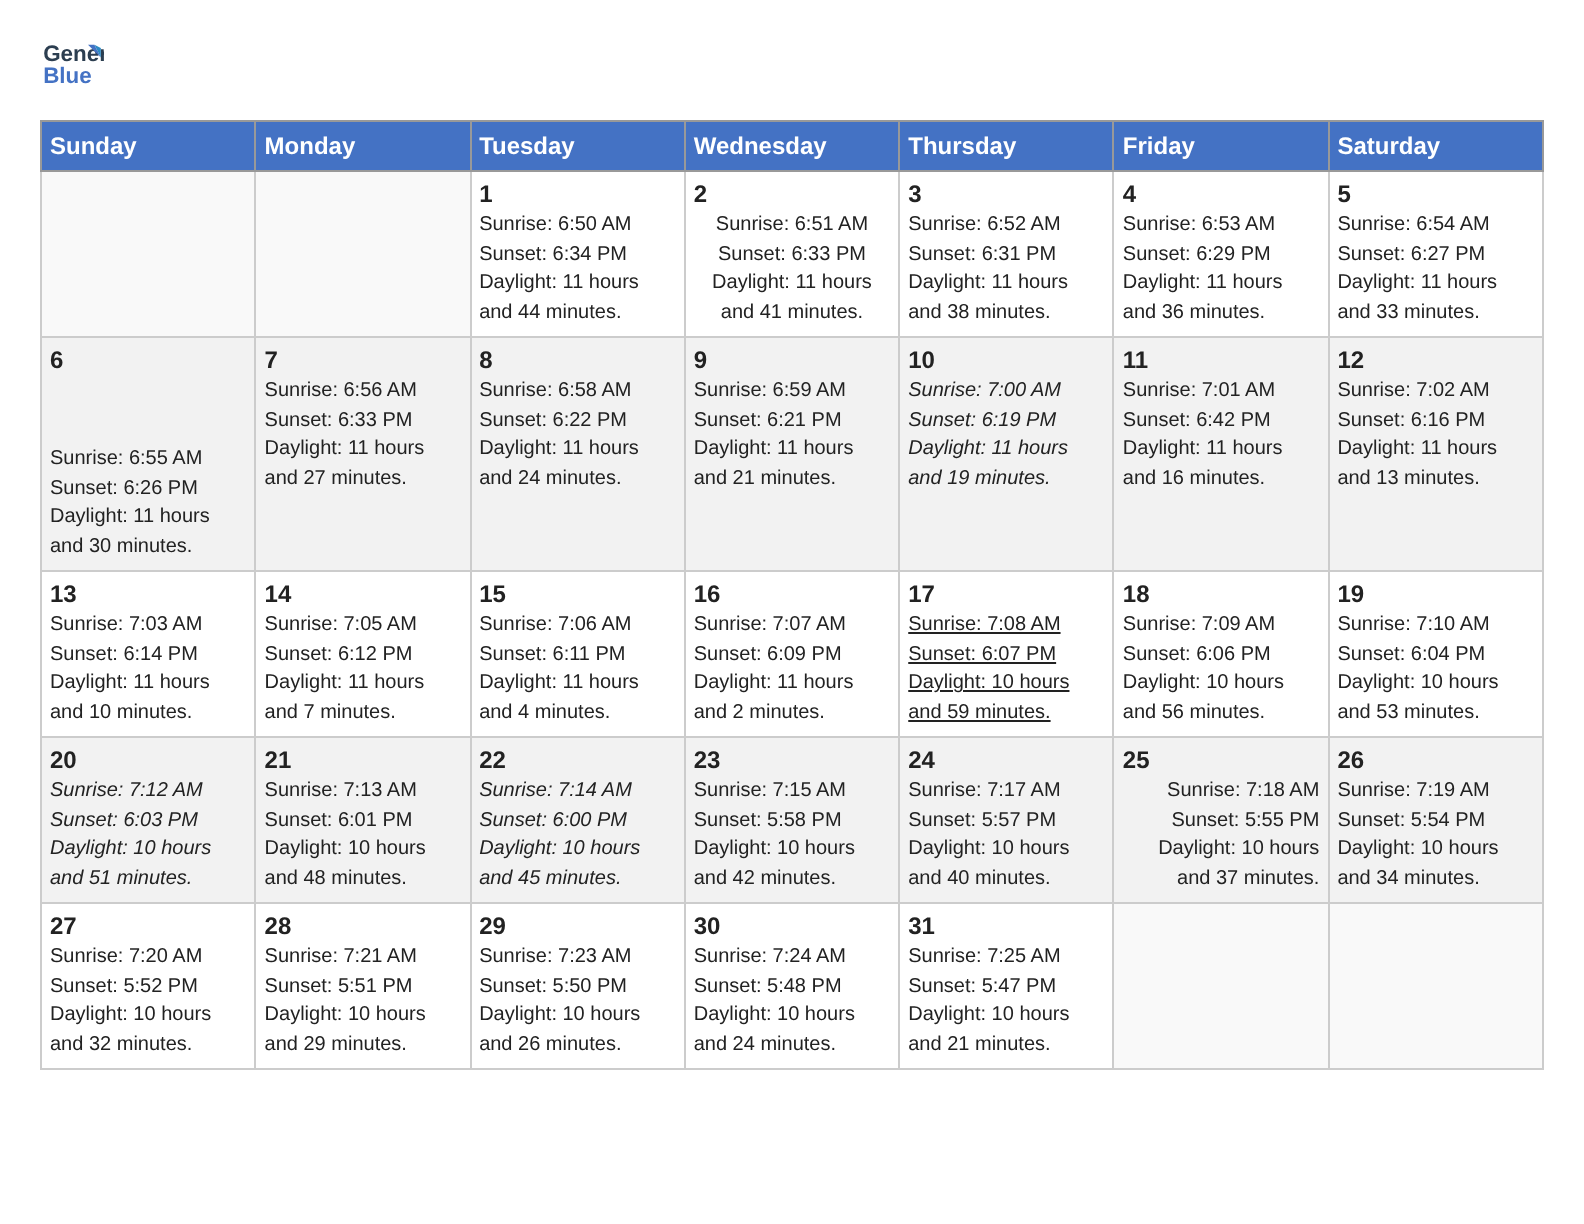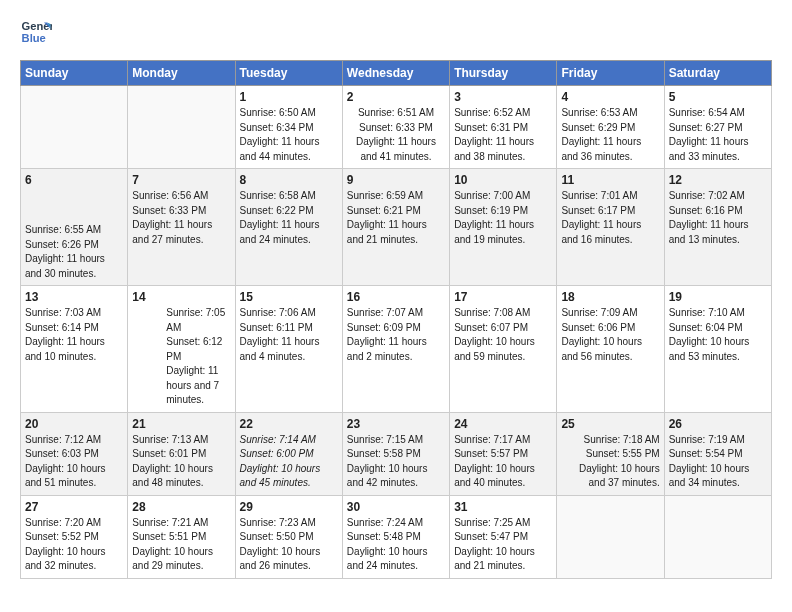--- a/index.html
+++ b/index.html
@@ -169,85 +169,85 @@
 Daylight: 11 hours and 24 minutes.</div>
         </td>
         <td>
           <span class="day-number">9</span>
           <div class="day-info" style="white-space: pre-line;">Sunrise: 6:59 AM
 Sunset: 6:21 PM
 Daylight: 11 hours and 21 minutes.</div>
         </td>
         <td>
           <span class="day-number">10</span>
-          <div class="day-info" style="white-space: pre-line;">Sunrise: 7:00 AM
+          <div class="day-info" style="white-space: pre-line; font-style: italic;">Sunrise: 7:00 AM
 Sunset: 6:19 PM
 Daylight: 11 hours and 19 minutes.</div>
         </td>
         <td>
           <span class="day-number">11</span>
           <div class="day-info" style="white-space: pre-line;">Sunrise: 7:01 AM
-Sunset: 6:17 PM
+Sunset: 6:42 PM
 Daylight: 11 hours and 16 minutes.</div>
         </td>
         <td>
           <span class="day-number">12</span>
           <div class="day-info" style="white-space: pre-line;">Sunrise: 7:02 AM
 Sunset: 6:16 PM
 Daylight: 11 hours and 13 minutes.</div>
         </td>
       </tr>
       <tr>
         <td>
           <span class="day-number">13</span>
           <div class="day-info" style="white-space: pre-line;">Sunrise: 7:03 AM
 Sunset: 6:14 PM
 Daylight: 11 hours and 10 minutes.</div>
         </td>
         <td>
           <span class="day-number">14</span>
-          <div class="day-info" style="white-space: pre-line; margin-left: 34px;">Sunrise: 7:05 AM
+          <div class="day-info" style="white-space: pre-line;">Sunrise: 7:05 AM
 Sunset: 6:12 PM
 Daylight: 11 hours and 7 minutes.</div>
         </td>
         <td>
           <span class="day-number">15</span>
           <div class="day-info" style="white-space: pre-line;">Sunrise: 7:06 AM
 Sunset: 6:11 PM
 Daylight: 11 hours and 4 minutes.</div>
         </td>
         <td>
           <span class="day-number">16</span>
           <div class="day-info" style="white-space: pre-line;">Sunrise: 7:07 AM
 Sunset: 6:09 PM
 Daylight: 11 hours and 2 minutes.</div>
         </td>
         <td>
           <span class="day-number">17</span>
-          <div class="day-info" style="white-space: pre-line;">Sunrise: 7:08 AM
+          <div class="day-info" style="white-space: pre-line; text-decoration: underline;">Sunrise: 7:08 AM
 Sunset: 6:07 PM
 Daylight: 10 hours and 59 minutes.</div>
         </td>
         <td>
           <span class="day-number">18</span>
           <div class="day-info" style="white-space: pre-line;">Sunrise: 7:09 AM
 Sunset: 6:06 PM
 Daylight: 10 hours and 56 minutes.</div>
         </td>
         <td>
           <span class="day-number">19</span>
           <div class="day-info" style="white-space: pre-line;">Sunrise: 7:10 AM
 Sunset: 6:04 PM
 Daylight: 10 hours and 53 minutes.</div>
         </td>
       </tr>
       <tr>
         <td>
           <span class="day-number">20</span>
-          <div class="day-info" style="white-space: pre-line;">Sunrise: 7:12 AM
+          <div class="day-info" style="white-space: pre-line; font-style: italic;">Sunrise: 7:12 AM
 Sunset: 6:03 PM
 Daylight: 10 hours and 51 minutes.</div>
         </td>
         <td>
           <span class="day-number">21</span>
           <div class="day-info" style="white-space: pre-line;">Sunrise: 7:13 AM
 Sunset: 6:01 PM
 Daylight: 10 hours and 48 minutes.</div>
         </td>
         <td>

